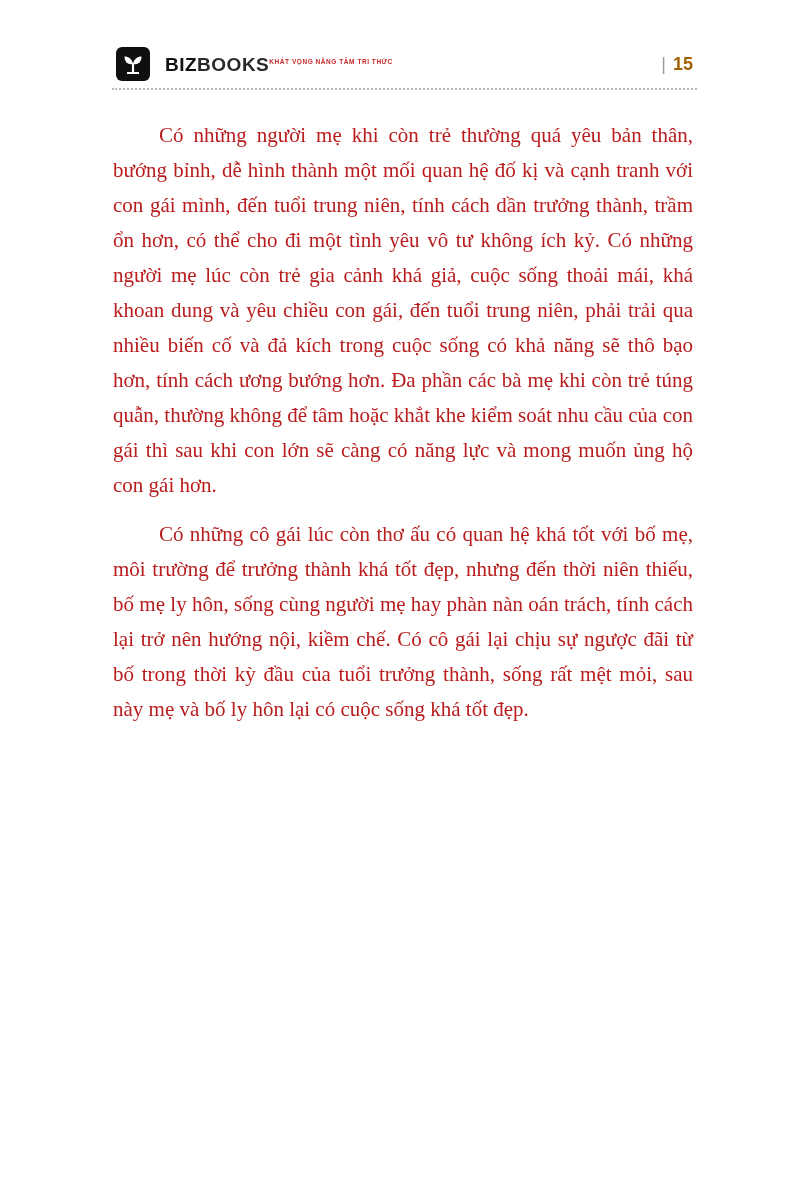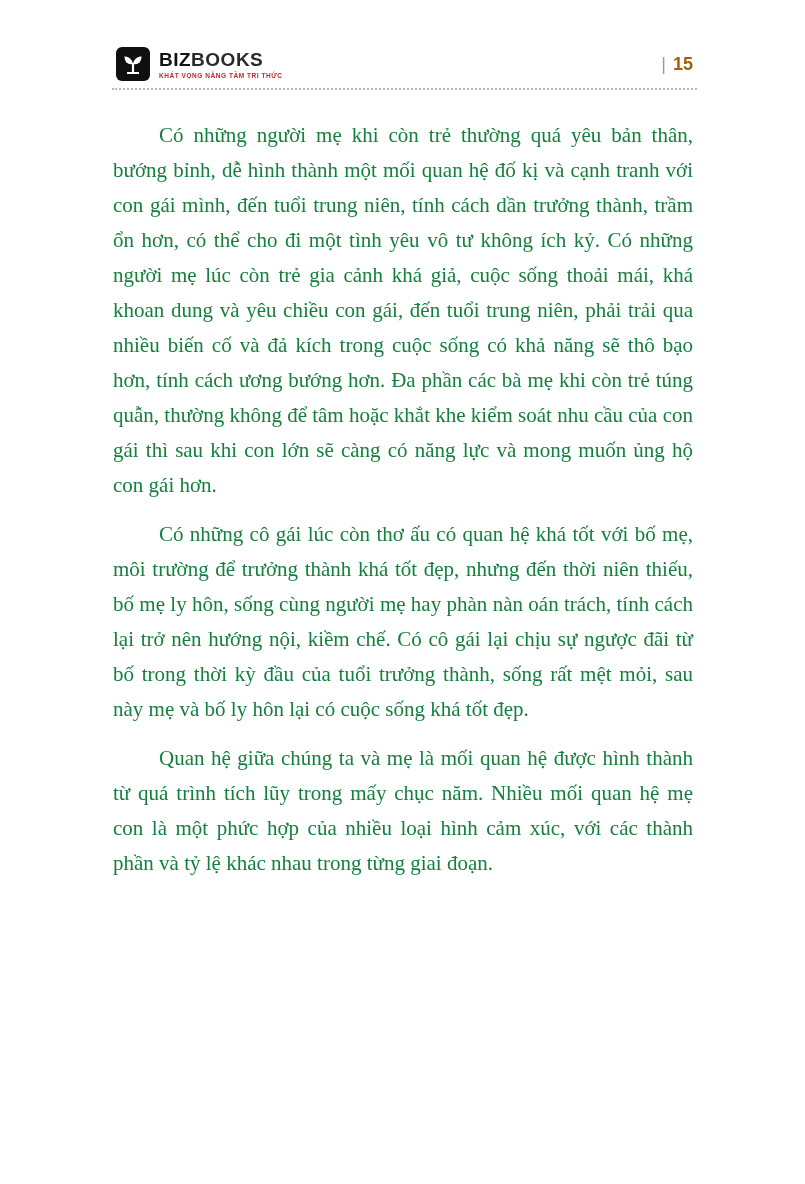--- a/index.html
+++ b/index.html
@@ -32,22 +32,23 @@
     align-items: center;
     gap: 9px;
   }
   .logo-box {
     width: 34px;
     height: 34px;
     flex: 0 0 auto;
   }
   .brand-text {
     display: flex;
-    flex-direction: column;
+    flex-direction: row;
     justify-content: space-between;
+    margin-left: 6px;
   }
   .brand-name {
     font-family: "Liberation Sans", sans-serif;
     font-size: 19px;
     line-height: 1;
     color: #121212;
     letter-spacing: 0.5px;
   }
   .brand-name .biz { font-weight: 800; }
   .brand-name .books { font-weight: 600; color: #2a2a2a; }
@@ -77,21 +78,21 @@
     height: 0;
     border-top: 2px dotted #b8b8b8;
   }
   .body-text {
     position: absolute;
     top: 118px;
     left: 113px;
     width: 580px;
     font-size: 21px;
     line-height: 35px;
-    color: #15803d;
+    color: #b91c1c;
     text-align: justify;
   }
   .body-text p {
     margin: 0 0 14px 0;
     text-indent: 46px;
   }
 </style>
 </head>
 <body>
 
@@ -119,16 +120,15 @@
       <span class="page-number-sep">|</span>
       <span class="page-number">15</span>
     </div>
   </div>
 
   <div class="dotted-divider"></div>
 
   <div class="body-text">
     <p>Có những người mẹ khi còn trẻ thường quá yêu bản thân, bướng bỉnh, dễ hình thành một mối quan hệ đố kị và cạnh tranh với con gái mình, đến tuổi trung niên, tính cách dần trưởng thành, trầm ổn hơn, có thể cho đi một tình yêu vô tư không ích kỷ. Có những người mẹ lúc còn trẻ gia cảnh khá giả, cuộc sống thoải mái, khá khoan dung và yêu chiều con gái, đến tuổi trung niên, phải trải qua nhiều biến cố và đả kích trong cuộc sống có khả năng sẽ thô bạo hơn, tính cách ương bướng hơn. Đa phần các bà mẹ khi còn trẻ túng quẫn, thường không để tâm hoặc khắt khe kiểm soát nhu cầu của con gái thì sau khi con lớn sẽ càng có năng lực và mong muốn ủng hộ con gái hơn.</p>
     <p>Có những cô gái lúc còn thơ ấu có quan hệ khá tốt với bố mẹ, môi trường để trưởng thành khá tốt đẹp, nhưng đến thời niên thiếu, bố mẹ ly hôn, sống cùng người mẹ hay phàn nàn oán trách, tính cách lại trở nên hướng nội, kiềm chế. Có cô gái lại chịu sự ngược đãi từ bố trong thời kỳ đầu của tuổi trưởng thành, sống rất mệt mỏi, sau này mẹ và bố ly hôn lại có cuộc sống khá tốt đẹp.</p>
-    <p>Quan hệ giữa chúng ta và mẹ là mối quan hệ được hình thành từ quá trình tích lũy trong mấy chục năm. Nhiều mối quan hệ mẹ con là một phức hợp của nhiều loại hình cảm xúc, với các thành phần và tỷ lệ khác nhau trong từng giai đoạn.</p>
   </div>
 
 </div>
 
 </body></html>

